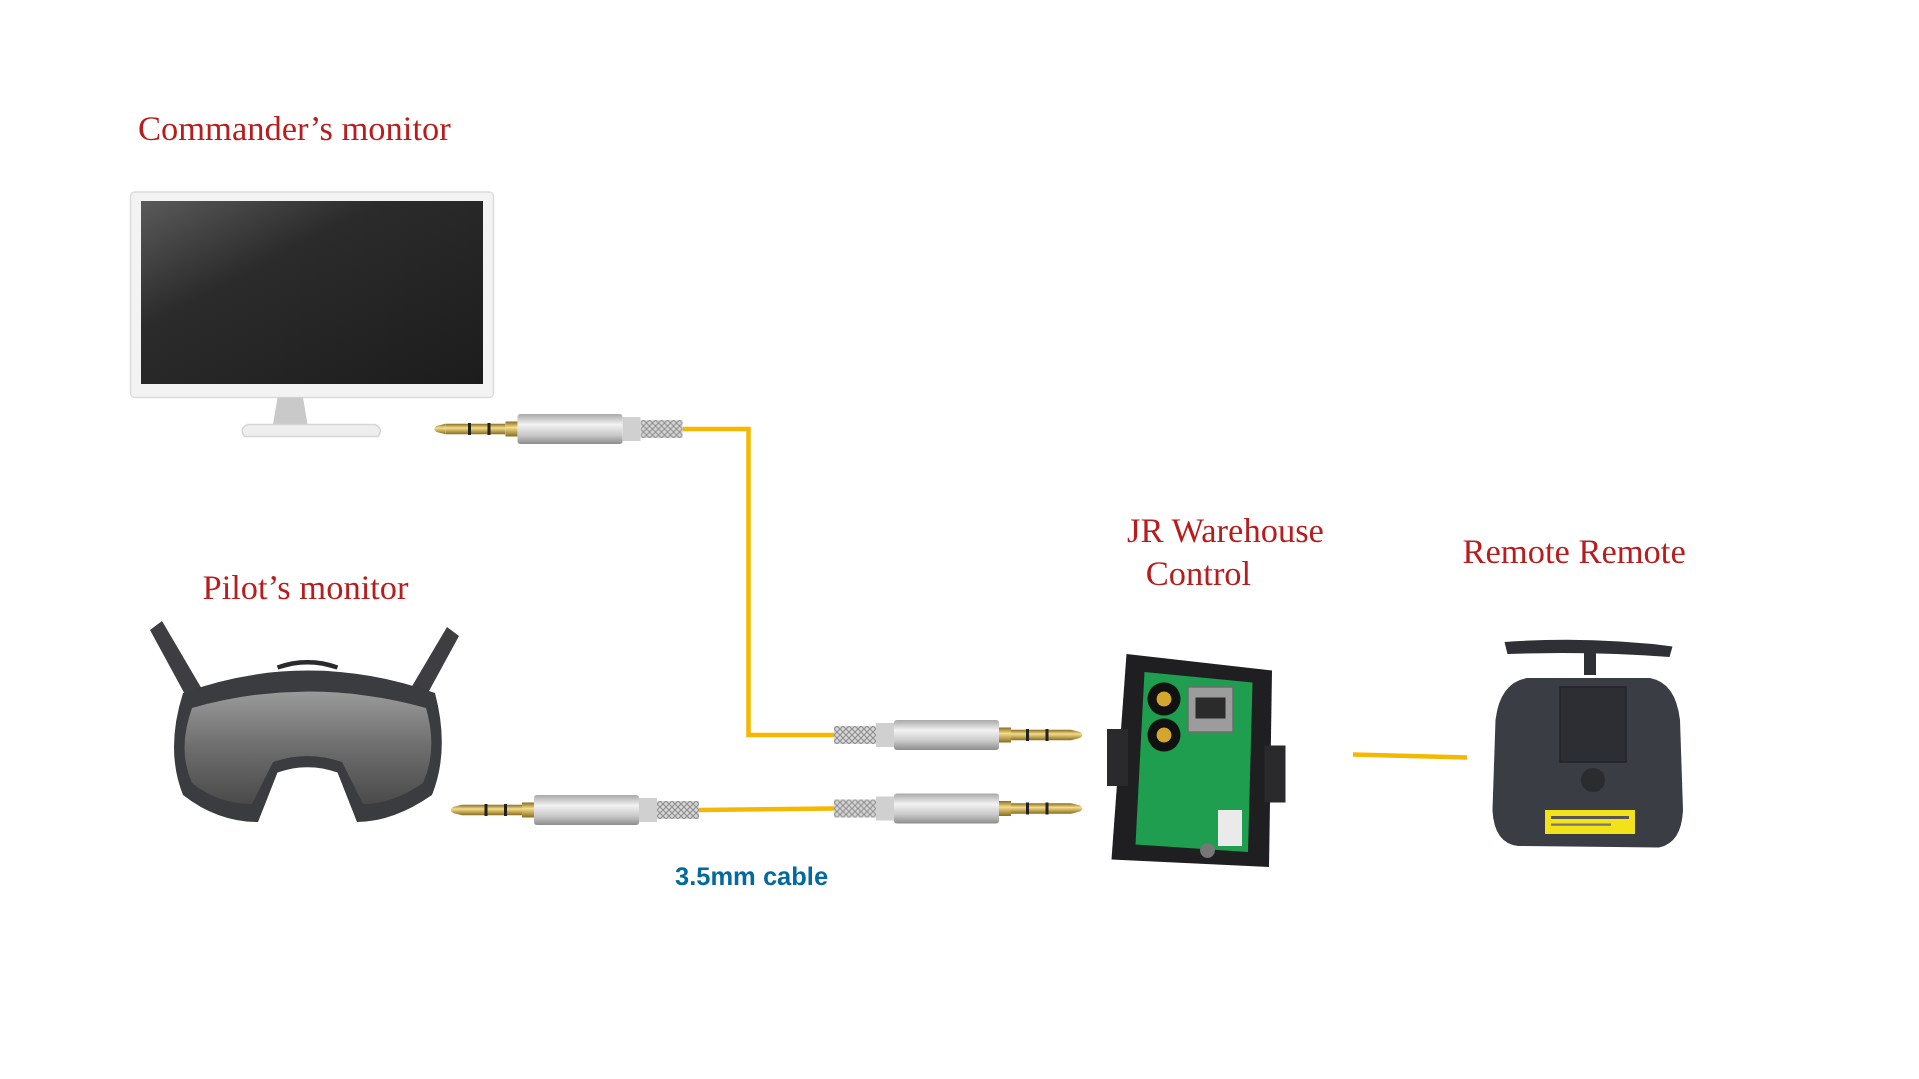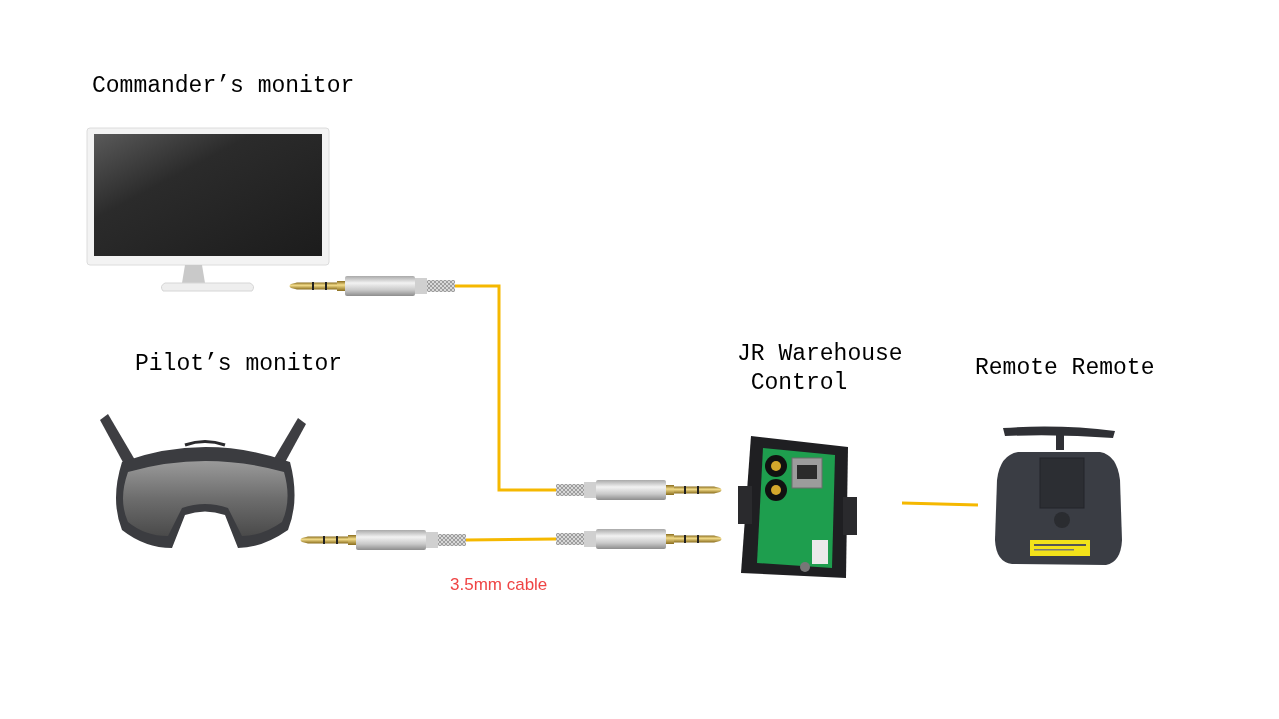--- a/index.html
+++ b/index.html
@@ -1,25 +1,25 @@
 <!DOCTYPE html>
 <html><head>
 <meta charset="utf-8">
 <style>
   html, body { margin: 0; padding: 0; background: #ffffff; }
   body { width: 1279px; height: 719px; position: relative; overflow: hidden; font-family: "Liberation Sans", sans-serif; }
-  .label { position: absolute; color: #000000; font-size: 23px; line-height: 28px; text-align: center; white-space: nowrap; font-family: Liberation Mono, monospace; }
-  .small-label { position: absolute; color: #ef4444; font-size: 17px; line-height: 20px; white-space: nowrap; font-family: "Liberation Sans", sans-serif; }
+  .label { position: absolute; color: #b91c1c; font-size: 23px; line-height: 28px; text-align: center; white-space: nowrap; font-family: Liberation Serif, serif; }
+  .small-label { position: absolute; color: #0369a1; font-size: 17px; line-height: 20px; white-space: nowrap; font-family: "Liberation Sans", sans-serif; font-weight: bold; }
   svg.diagram { position: absolute; left: 0; top: 0; }
 </style>
 </head>
 <body>
 
 <div class="label" style="left:92px; top:72px;">Commander’s monitor</div>
-<div class="label" style="left:135px; top:350px;">Pilot’s monitor</div>
+<div class="label" style="left:135px; top:378px;">Pilot’s monitor</div>
 <div class="label" style="left:737px; top:340px; width:160px;">JR Warehouse</div>
 <div class="label" style="left:719px; top:369px; width:160px;">Control</div>
 <div class="label" style="left:975px; top:354px;">Remote Remote</div>
 <div class="small-label" style="left:450px; top:575px;">3.5mm cable</div>
 
 <svg class="diagram" width="1279" height="719" viewBox="0 0 1279 719" xmlns="http://www.w3.org/2000/svg">
   <defs>
     <linearGradient id="screenGrad" x1="0" y1="0" x2="1" y2="1">
       <stop offset="0" stop-color="#5a5a5a"></stop>
       <stop offset="0.35" stop-color="#2b2b2b"></stop>

